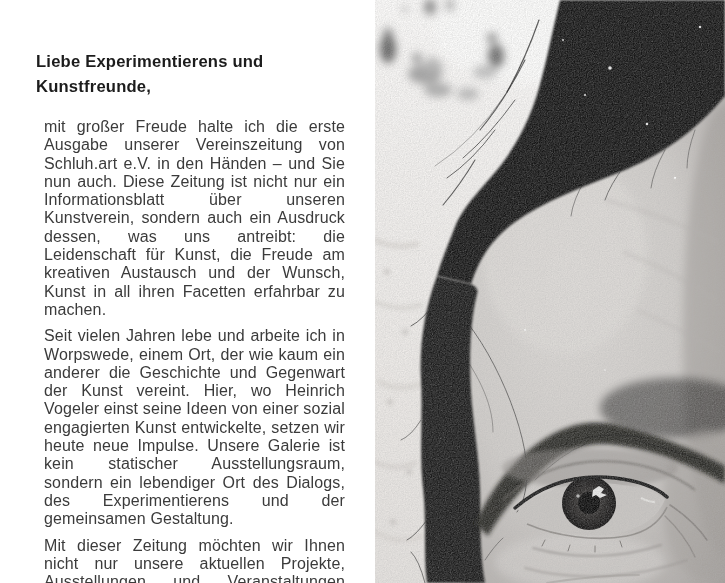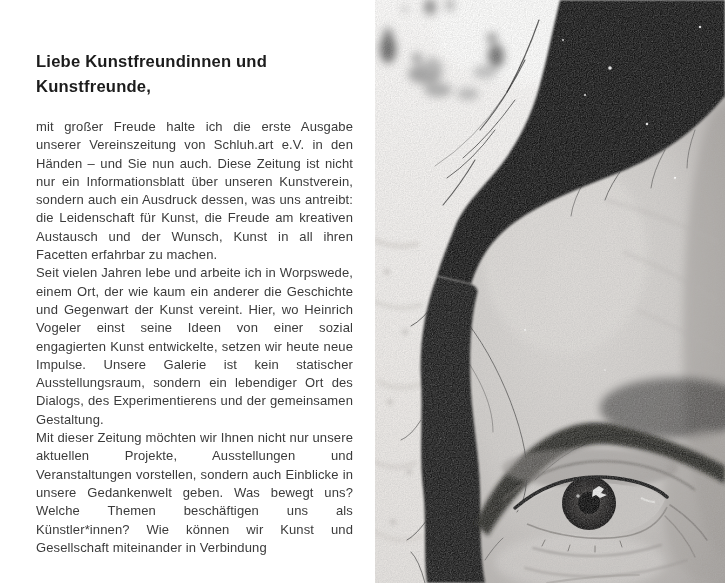--- a/index.html
+++ b/index.html
@@ -19,22 +19,22 @@
   }
   .text-col h1 {
     margin: 0 0 19px 0;
     font-size: 16.6px;
     line-height: 24.5px;
     font-weight: 700;
     color: #1c1c1c;
     letter-spacing: 0.2px;
   }
   .text-col p {
-    margin: 0;
-    font-size: 13px;
+    margin: 8px;
+    font-size: 16px;
     line-height: 18.3px;
     font-weight: 400;
     color: #3b3b3b;
     text-align: justify;
     letter-spacing: 0.12px;
   }
 
   .photo {
     position: absolute;
     left: 375px; top: 0;
@@ -42,21 +42,21 @@
     margin: 0; padding: 0;
   }
   .photo svg { display: block; width: 350px; height: 583px; }
 </style>
 </head>
 <body>
 
 <div class="page">
 
   <div class="text-col">
-    <h1>Liebe Kunstfreundinnen und Kunstfreunde,</h1>
+    <h1>Liebe Experimentierens und Kunstfreunde,</h1>
     <p>mit großer Freude halte ich die erste Ausgabe unserer Vereinszeitung von Schluh.art e.V. in den Händen – und Sie nun auch. Diese Zeitung ist nicht nur ein Informationsblatt über unseren Kunstverein, sondern auch ein Ausdruck dessen, was uns antreibt: die Leidenschaft für Kunst, die Freude am kreativen Austausch und der Wunsch, Kunst in all ihren Facetten erfahrbar zu machen.</p>
     <p>Seit vielen Jahren lebe und arbeite ich in Worpswede, einem Ort, der wie kaum ein anderer die Geschichte und Gegenwart der Kunst vereint. Hier, wo Heinrich Vogeler einst seine Ideen von einer sozial engagierten Kunst entwickelte, setzen wir heute neue Impulse. Unsere Galerie ist kein statischer Ausstellungsraum, sondern ein lebendiger Ort des Dialogs, des Experimentierens und der gemeinsamen Gestaltung.</p>
     <p>Mit dieser Zeitung möchten wir Ihnen nicht nur unsere aktuellen Projekte, Ausstellungen und Veranstaltungen vorstellen, sondern auch Einblicke in unsere Gedankenwelt geben. Was bewegt uns? Welche Themen beschäftigen uns als Künstler*innen? Wie können wir Kunst und Gesellschaft miteinander in Verbindung</p>
   </div>
 
   <figure class="photo">
     <svg viewBox="0 0 350 583" xmlns="http://www.w3.org/2000/svg" role="img" aria-label="Schwarz-weiß Nahaufnahme: Auge, Augenbraue und nasses dunkles Haar eines Mannes am Strand, unscharfe Strandbesucher im Hintergrund">
       <defs>
         <linearGradient id="sandg" x1="0" y1="0" x2="0" y2="1">
           <stop offset="0" stop-color="#fbfaf9"></stop>

